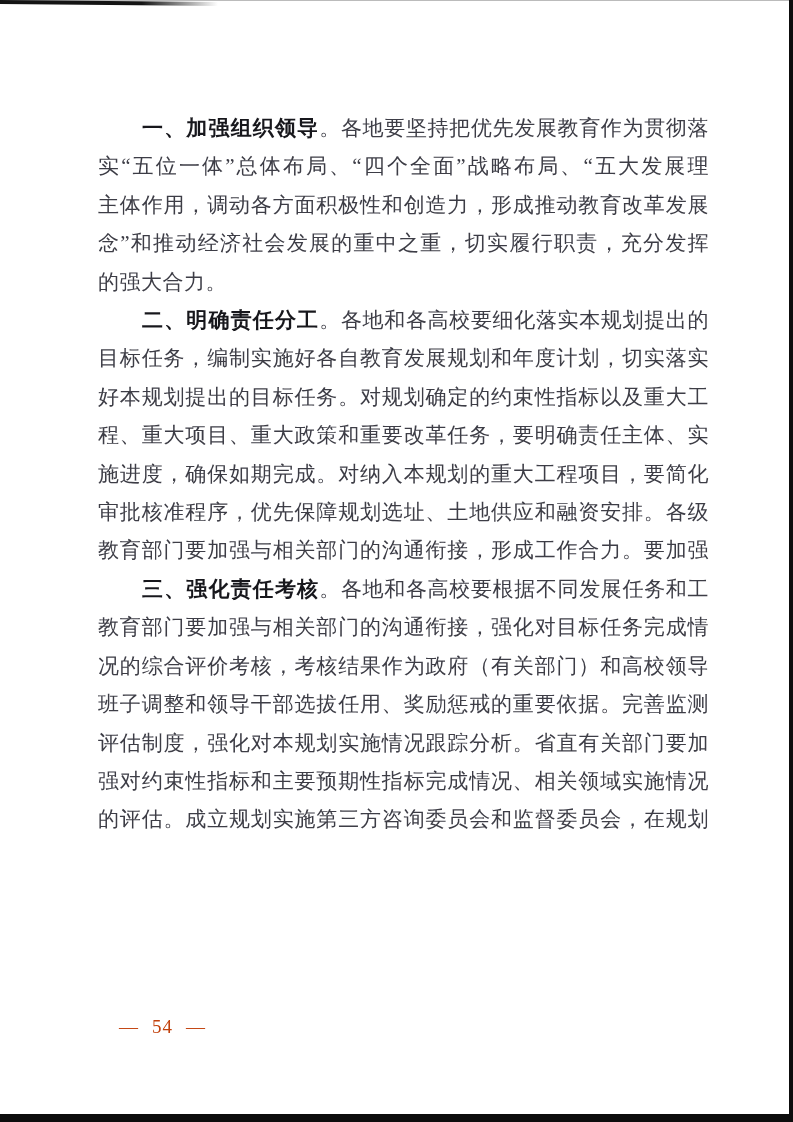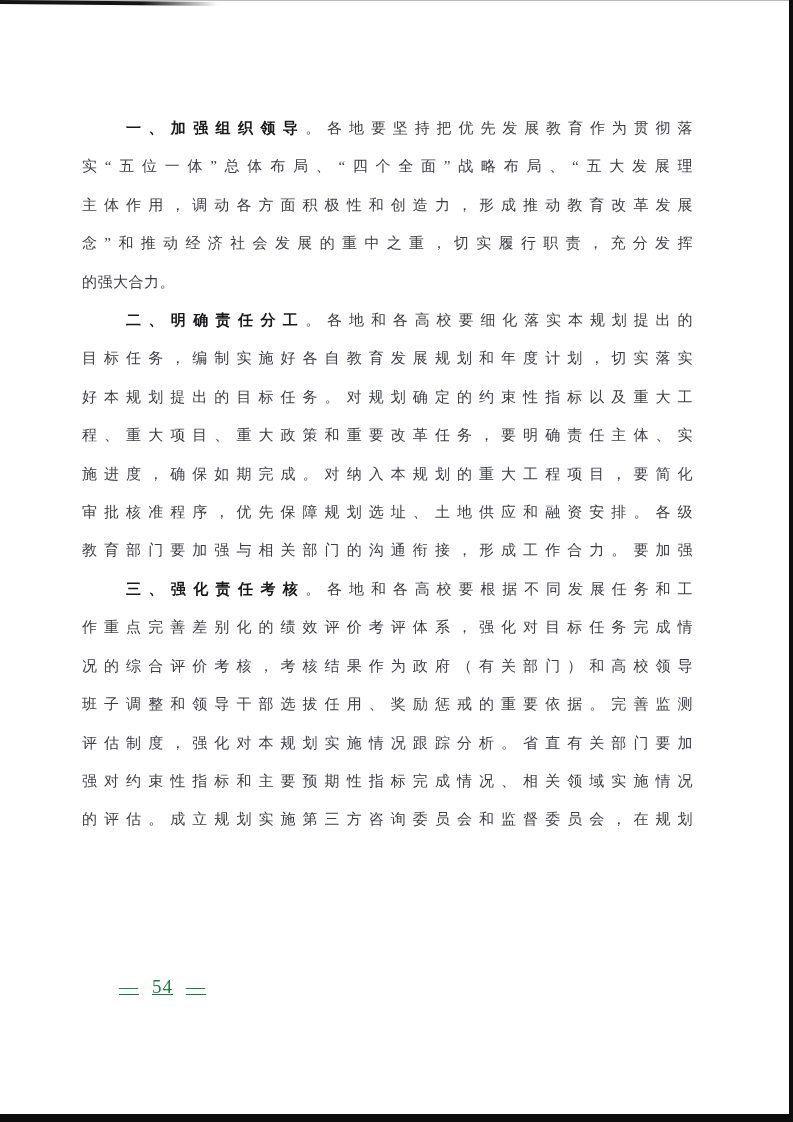--- a/index.html
+++ b/index.html
@@ -38,23 +38,23 @@
   .scan-border-bottom {
     position: absolute;
     left: 0; bottom: 0;
     width: 100%; height: 8px;
     background: #0d0d0d;
   }
 
   .content {
     position: absolute;
     top: 109px;
-    left: 82px;
+    left: 98px;
     width: 611px;
-    font-size: 15px;
+    font-size: 21px;
     line-height: 38.4px;
     color: #3d3d46;
     letter-spacing: 0.5px;
   }
 
   .para + .para { margin-top: 0; }
 
   .line {
     text-align: justify;
     text-align-last: justify;
@@ -67,26 +67,25 @@
   .heading {
     font-family: "Liberation Sans", "DejaVu Sans", sans-serif;
     font-weight: 700;
     color: #17171c;
     letter-spacing: 1px;
   }
   .sep { color: #3d3d46; }
 
   .page-footer {
     position: absolute;
-    top: 976px;
+    top: 1016px;
     left: 119px;
     font-size: 19px;
-    color: #15803d;
+    color: #c2410c;
     letter-spacing: 1px;
-    text-decoration: underline;
   }
   .page-footer .num { margin: 0 13px; }
 </style>
 </head>
 <body>
 
 <div class="page">
 
   <div class="scan-line-top"></div>
   <div class="scan-artifact-top"></div>
@@ -114,21 +113,21 @@
       <div class="line">程、重大项目、重大政策和重要改革任务，要明确责任主体、实</div>
       <div class="line">施进度，确保如期完成。对纳入本规划的重大工程项目，要简化</div>
       <div class="line">审批核准程序，优先保障规划选址、土地供应和融资安排。各级</div>
       <div class="line">教育部门要加强与相关部门的沟通衔接，形成工作合力。要加强</div>
     </section>
 
     <section class="para">
       <div class="line first">
         <span class="heading">三、强化责任考核</span><span class="sep">。</span><span>各地和各高校要根据不同发展任务和工</span>
       </div>
-      <div class="line">作重点完善差别化的绩效评价考评体系，强化对目标任务完成情</div>
+      <div class="line">教育部门要加强与相关部门的沟通衔接，强化对目标任务完成情</div>
       <div class="line">况的综合评价考核，考核结果作为政府（有关部门）和高校领导</div>
       <div class="line">班子调整和领导干部选拔任用、奖励惩戒的重要依据。完善监测</div>
       <div class="line">评估制度，强化对本规划实施情况跟踪分析。省直有关部门要加</div>
       <div class="line">强对约束性指标和主要预期性指标完成情况、相关领域实施情况</div>
       <div class="line">的评估。成立规划实施第三方咨询委员会和监督委员会，在规划</div>
     </section>
 
   </main>
 
   <footer class="page-footer">

